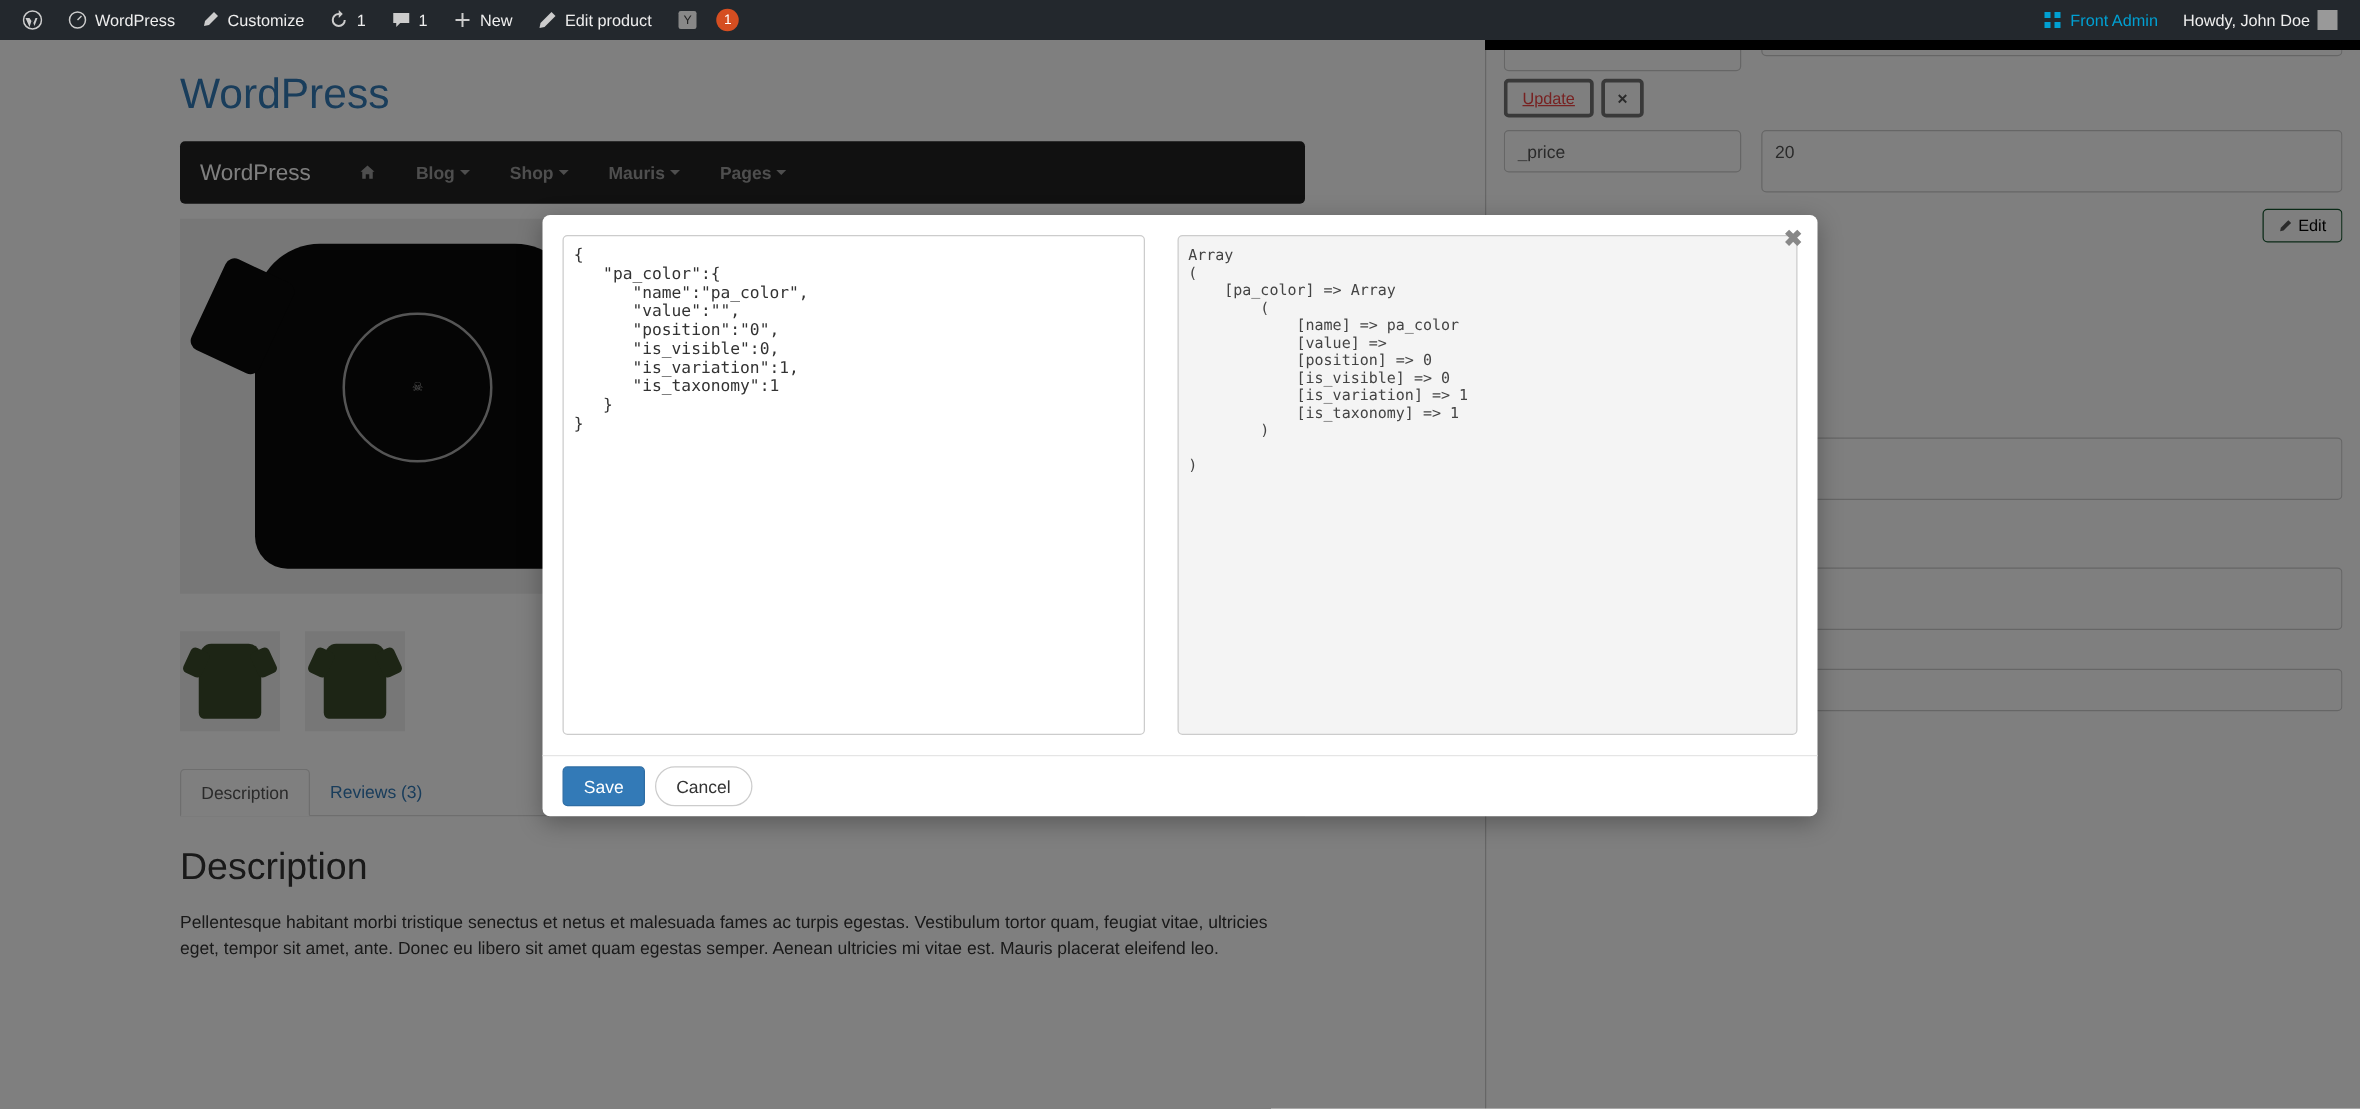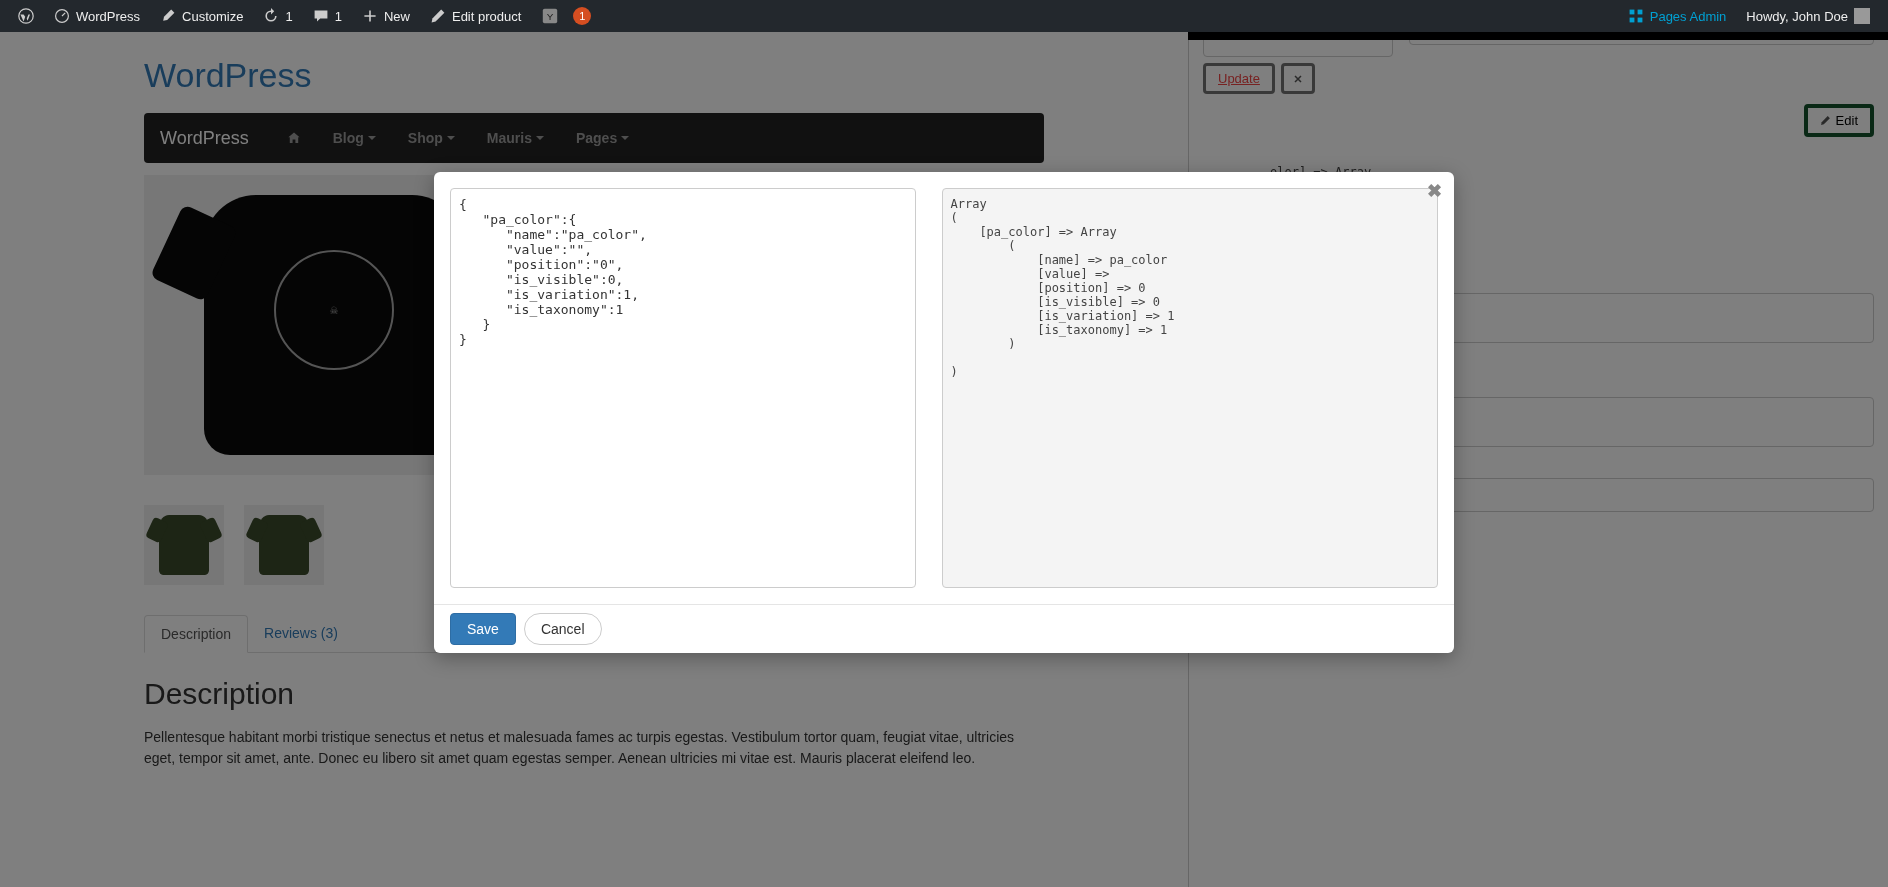--- a/index.html
+++ b/index.html
@@ -51,21 +51,21 @@
 
 
 .meta-row { display: flex; gap: 16px; margin-bottom: 10px; }
 .meta-left { width: 190px; }
 .meta-right { flex: 1; }
 .meta-input, .meta-value { width: 100%; border: 1px solid #ccc; border-radius: 4px; padding: 8px 10px; font-size: 14px; color: #555; resize: none; font-family: inherit; background:#fff; }
 .btn-row { display: flex; gap: 6px; margin-top: 6px; }
 .btn-sm { border: 3px solid #737373; background: #fff; padding: 5px 12px; border-radius: 4px; cursor: pointer; font-size: 13px; color: #ef4444; display: inline-flex; align-items: center; gap: 6px; text-decoration: underline; }
 .btn-sm.icon-only { padding: 5px 9px; }
 
-.edit-corner { float: right; border: 4px solid #14532d; padding: 5px 12px; border-radius: 4px; font-size: 13px; cursor: pointer; background: #fff; display: inline-flex; align-items: center; gap: 5px; margin-bottom: 6px; }
+.edit-corner { float: right; border: 1px solid #14532d; padding: 5px 12px; border-radius: 4px; font-size: 13px; cursor: pointer; background: #fff; display: inline-flex; align-items: center; gap: 5px; margin-bottom: 6px; }
 .array-preview { font-family: monospace; font-size: 12px; white-space: pre; color: #444; padding: 6px 2px; }
 
 
 .overlay { position: absolute; inset: 32px 0 0 0; background: rgba(0,0,0,0.5); display: flex; align-items: flex-start; justify-content: center; padding-top: 140px; }
 .modal { background: #fff; border-radius: 6px; width: 1020px; box-shadow: 0 5px 20px rgba(0,0,0,0.3); position: relative; }
 .modal-body { padding: 16px; display: flex; gap: 26px; }
 .modal-close { position: absolute; top: 8px; right: 12px; cursor: pointer; color: #888; font-size: 18px; font-weight: bold; }
 .code-area { width: 480px; height: 400px; border: 1px solid #ccc; border-radius: 4px; padding: 8px; font-family: monospace; font-size: 13px; resize: none; white-space: pre; overflow: auto; background: #fff; color: #333; }
 .code-preview { width: 512px; height: 400px; border: 1px solid #ccc; border-radius: 4px; padding: 8px; font-family: monospace; font-size: 12px; white-space: pre; overflow: auto; background: #f4f4f4; color: #444; resize: none; }
 .modal-footer { border-top: 1px solid #e5e5e5; padding: 8px 16px; display: flex; gap: 8px; }
@@ -134,21 +134,21 @@
     </div>
   </div>
   <div class="admin-bar-right">
     <div class="admin-bar-item front-link">
       <svg width="16" height="16" viewBox="0 0 20 20" fill="#00a0d2">
           <rect x="2" y="2" width="6" height="6"></rect>
           <rect x="12" y="2" width="6" height="6"></rect>
           <rect x="2" y="12" width="6" height="6"></rect>
           <rect x="12" y="12" width="6" height="6"></rect>
         </svg>
-      <span>Pages Admin</span>
+      <span>Front Admin</span>
     </div>
     <div class="admin-bar-item">
       <span>Howdy, John Doe</span>
       <span class="avatar"></span>
     </div>
   </div>
 </div>
 
 <div class="top-black"></div>
 
@@ -220,20 +220,26 @@
             <button class="btn-sm icon-only">
               <svg width="10" height="10" viewBox="0 0 20 20" fill="#555">
                   <path d="M4 4l12 12M16 4L4 16" stroke="#555" stroke-width="3"></path>
                 </svg>
             </button>
           </div>
         </div>
         <div class="meta-right"><textarea class="meta-value" rows="2" style="margin-top: -40px;"></textarea></div>
       </div>
 
+      <div class="meta-row">
+        <div class="meta-left">
+          <input class="meta-input" value="_price" style="">
+        </div>
+        <div class="meta-right"><textarea class="meta-value" rows="2" style="">20</textarea></div>
+      </div>
 
       <div class="meta-row" style="flex-direction:column">
         <div style="width:100%">
           <button class="edit-corner">
             <svg width="11" height="11" viewBox="0 0 20 20" fill="#555">
                 <path d="M14 2l4 4L7 17l-5 1 1-5z"></path>
               </svg>
             <span>Edit</span>
           </button>
         </div>

